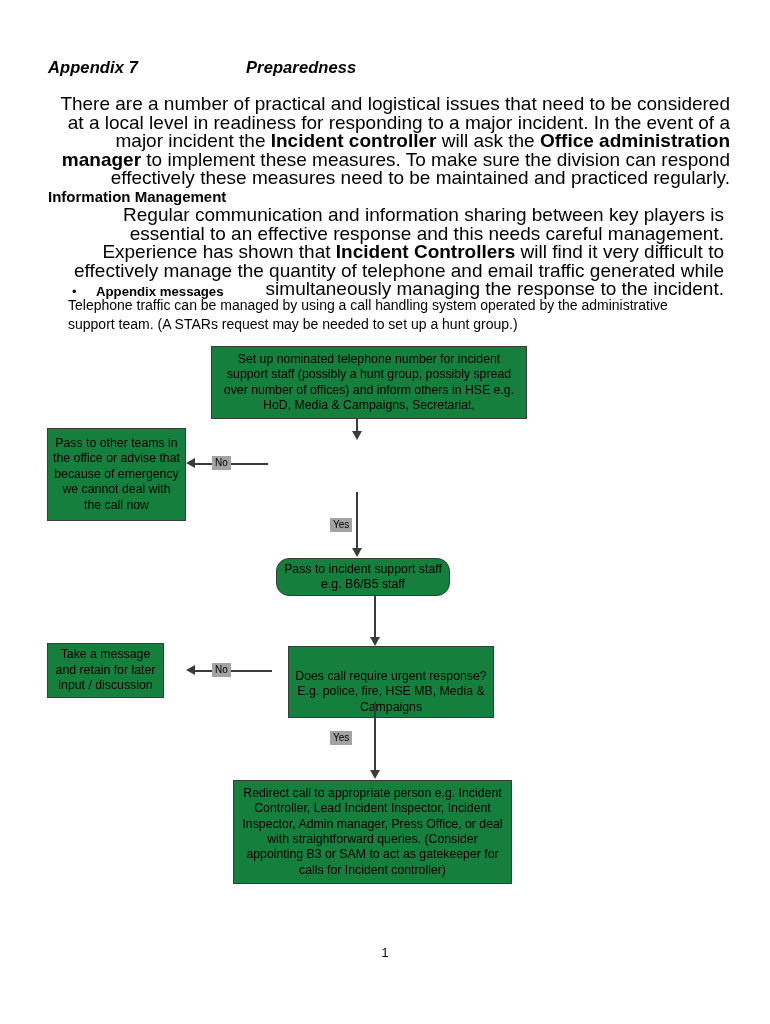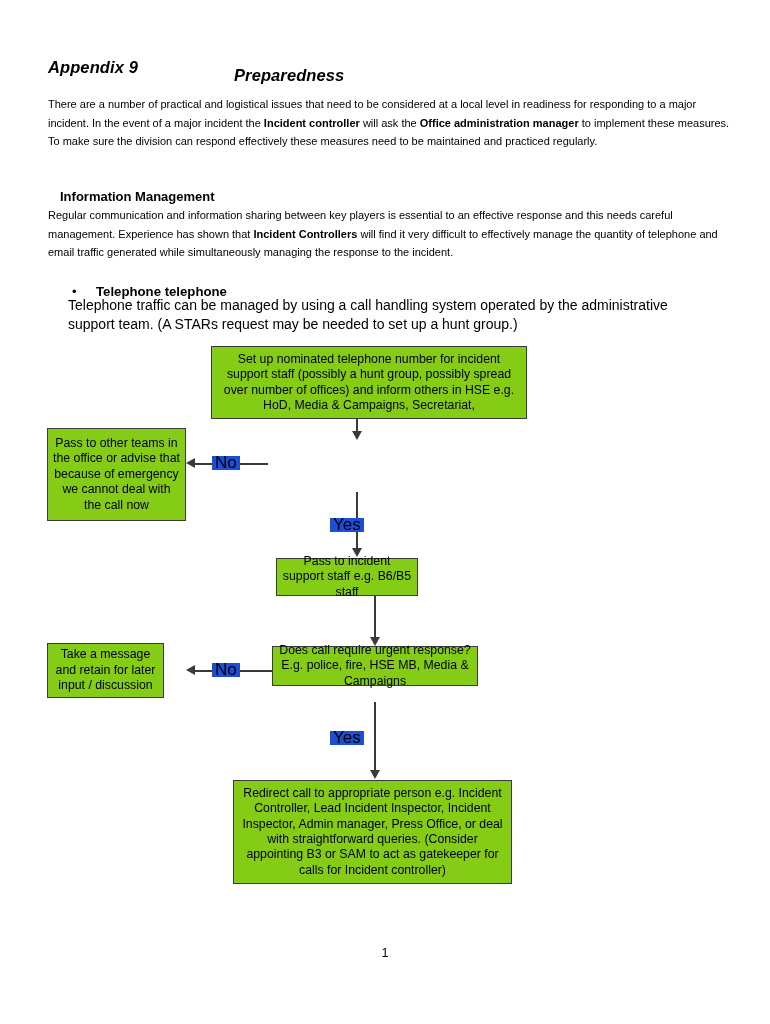--- a/index.html
+++ b/index.html
@@ -34,42 +34,41 @@
   .title-subject {
     position: absolute;
     top: 0;
     font-size: 16.5px;
     font-weight: bold;
     font-style: italic;
     letter-spacing: 0.1px;
     white-space: nowrap;
   }
   .title-appendix { left: 0px; }
-  .title-subject  { left: 186px; margin-top: 8px; }
+  .title-subject  { left: 198px; }
 
   
   .para {
     position: absolute;
-    font-size: 11px;
-    line-height: 18.6px;
-    text-align: left;
+    font-size: 19px;
+    line-height: 18.6px;
+    text-align: right;
   }
   #intro-para {
     left: 48px;
     top: 95px;
     width: 682px;
   }
   .section-heading {
     position: absolute;
     left: 48px;
     top: 188px;
-    font-size: 13px;
+    font-size: 15px;
     font-weight: bold;
     line-height: 18.6px;
-    margin-left: 12px;
   }
   #info-para {
     left: 48px;
     top: 206px;
     width: 676px;
   }
   .bold { font-weight: bold; }
 
   
   .bullet-row {
@@ -110,36 +109,36 @@
     position: absolute;
     left: 0;
     top: 0;
     width: 770px;
     height: 1024px;
   }
   .fbox {
     position: absolute;
     box-sizing: border-box;
     border: 1.6px solid #3a3a3a;
-    background: #84cc16;
+    background: #15803d;
     font-size: 12.3px;
     line-height: 15.4px;
     text-align: center;
     display: flex;
     align-items: center;
     justify-content: center;
     padding: 2px 5px;
   }
   .fbox span { display: block; width: 100%; }
 
   #box-setup      { left: 211px; top: 346px; width: 316px; height: 73px; }
   #box-receives   { left: 268px; top: 441px; width: 178px; height: 51px; }
   #box-pass-other { left: 47px;  top: 428px; width: 139px; height: 93px; }
-  #box-pass-staff { left: 276px; top: 558px; width: 142px; height: 38px; }
-  #box-urgent     { left: 272px; top: 646px; width: 206px; height: 40px; }
+  #box-pass-staff { left: 276px; top: 558px; width: 174px; height: 38px; border-radius: 13px; }
+  #box-urgent     { left: 288px; top: 646px; width: 206px; height: 72px; align-items: flex-end; }
   #box-take-msg   { left: 47px;  top: 643px; width: 117px; height: 55px; }
   #box-redirect   { left: 233px; top: 780px; width: 279px; height: 104px; }
 
   
   .vline {
     position: absolute;
     width: 1.6px;
     background: #3a3a3a;
   }
   .hline {
@@ -156,60 +155,60 @@
   }
   .arrow-left {
     position: absolute;
     width: 0; height: 0;
     border-top: 5.5px solid transparent;
     border-bottom: 5.5px solid transparent;
     border-right: 9px solid #3a3a3a;
   }
   .edge-label {
     position: absolute;
-    font-size: 17px;
+    font-size: 10px;
     line-height: 14px;
-    background: #1d4ed8;
+    background: #a3a3a3;
     padding: 0 3px;
     white-space: nowrap;
   }
 
   
   #page-number {
     position: absolute;
     left: 0;
     top: 946px;
     width: 770px;
     text-align: center;
     font-size: 12.6px;
   }
 </style>
 </head>
 <body>
 
 <div class="page">
 
   <div class="title-row">
-    <div class="title-appendix">Appendix 9</div>
+    <div class="title-appendix">Appendix 7</div>
     <div class="title-subject">Preparedness</div>
   </div>
 
   <div class="para" id="intro-para">
     <span>There are a number of practical and logistical issues that need to be considered at a local level in readiness for responding to a major incident. In the event of a major incident the </span><span class="bold">Incident controller</span><span> will ask the </span><span class="bold">Office administration manager</span><span> to implement these measures. To make sure the division can respond effectively these measures need to be maintained and practiced regularly.</span>
   </div>
 
   <div class="section-heading">Information Management</div>
 
   <div class="para" id="info-para">
     <span>Regular communication and information sharing between key players is essential to an effective response and this needs careful management. Experience has shown that </span><span class="bold">Incident Controllers</span><span> will find it very difficult to effectively manage the quantity of telephone and email traffic generated while simultaneously managing the response to the incident.</span>
   </div>
 
   <div class="bullet-row">
     <span class="bullet-dot">•</span>
-    <span class="bullet-label">Telephone telephone</span>
+    <span class="bullet-label">Appendix messages</span>
     <span id="bullet-body">Telephone traffic can be managed by using a call handling system operated by the administrative support team. (A STARs request may be needed to set up a hunt group.)</span>
   </div>
 
   <div class="flow">
 
     <div class="fbox" id="box-setup">
       <span>Set up nominated telephone number for incident support staff (possibly a hunt group, possibly spread over number of offices) and inform others in HSE e.g. HoD, Media &amp; Campaigns, Secretariat,</span>
     </div>
 
     <div class="vline" style="left:356.2px; top:419px; height:13px;"></div>

